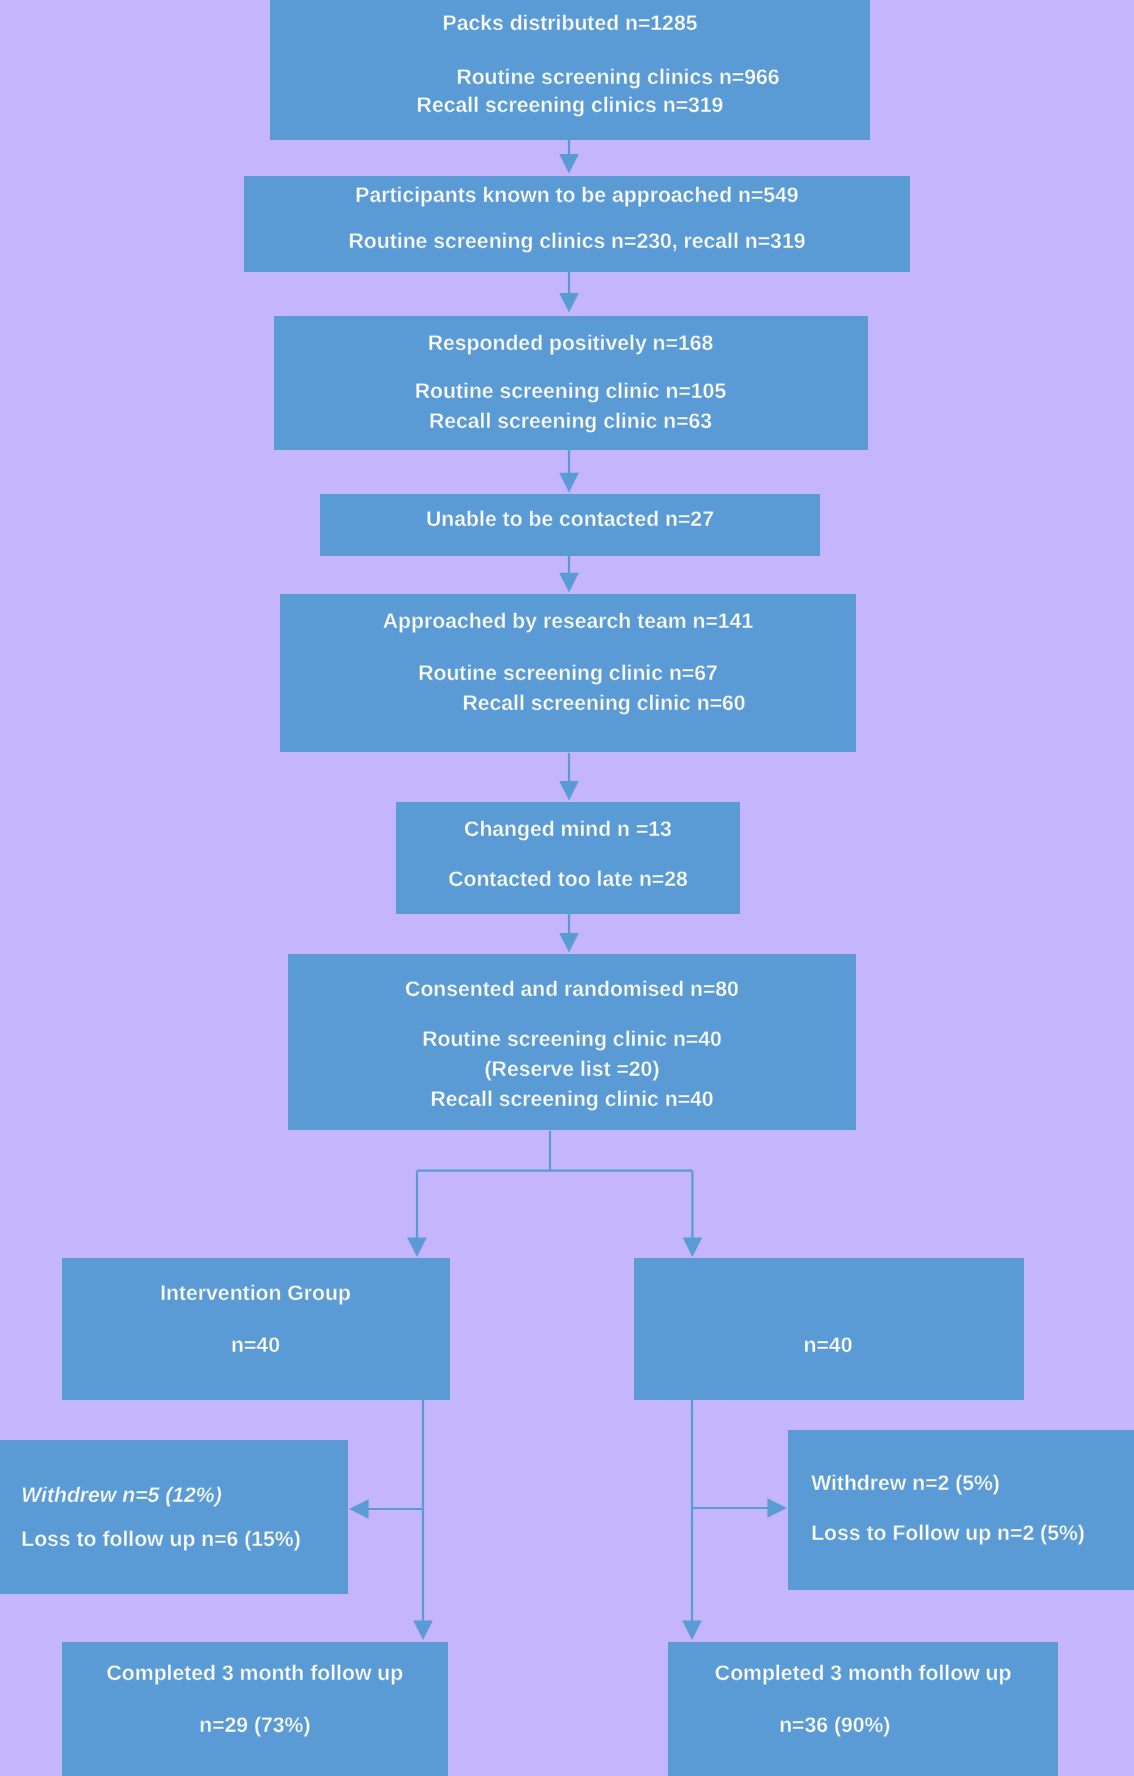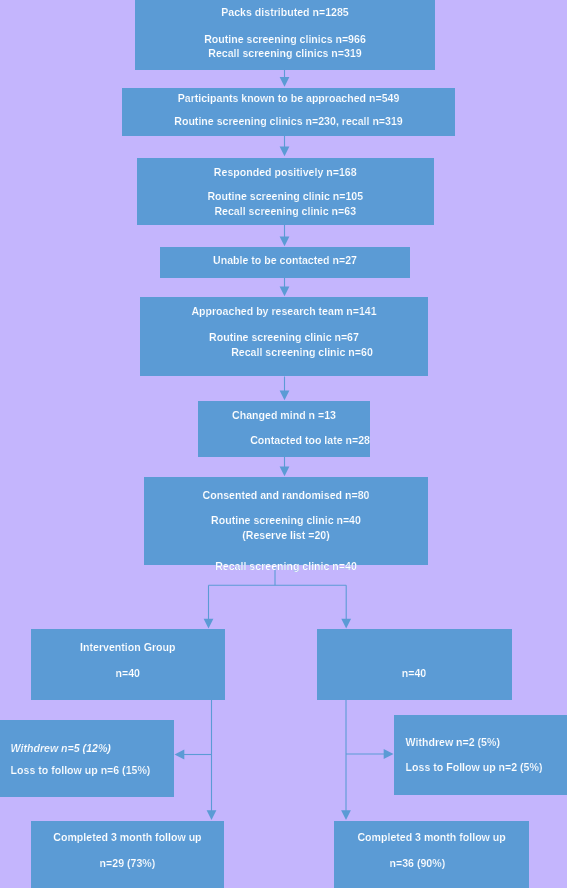--- a/index.html
+++ b/index.html
@@ -81,21 +81,21 @@
       <path fill="#5B9BD5" stroke="none" d="M341.1,810.20 L350.9,810.20 L346.0,820.0 z"></path>
       <line x1="211.5" y1="754.5" x2="183.10" y2="754.5"></line>
       <path fill="#5B9BD5" stroke="none" d="M184.30,749.6 L184.30,759.4 L174.5,754.5 z"></path>
       <line x1="346.0" y1="754.0" x2="384.90" y2="754.0"></line>
       <path fill="#5B9BD5" stroke="none" d="M383.70,749.1 L383.70,758.9 L393.5,754.0 z"></path>
     </g>
   </svg>
 
   <div class="node" style="left:135px; top:-5px; width:300px; height:75px;">
     <div class="ln c" style="left:0px; top:12.1px; width:300px;">Packs distributed n=1285</div>
-    <div class="ln c" style="left:0px; top:38.9px; width:300px;">Routine screening clinics n=966</div>
+    <div class="ln c" style="left:0px; top:38.9px; width:300px;padding-left:24px;">Routine screening clinics n=966</div>
     <div class="ln c" style="left:0px; top:53.4px; width:300px;">Recall screening clinics n=319</div>
   </div>
   <div class="node" style="left:122px; top:88px; width:333px; height:48px;">
     <div class="ln c" style="left:0px; top:5.2px; width:333px;">Participants known to be approached n=549</div>
     <div class="ln c" style="left:0px; top:27.6px; width:333px;">Routine screening clinics n=230, recall n=319</div>
   </div>
   <div class="node" style="left:136.5px; top:157.9px; width:297.5px; height:67px;">
     <div class="ln c" style="left:0px; top:9.1px; width:297.5px;">Responded positively n=168</div>
     <div class="ln c" style="left:0px; top:33.5px; width:297.5px;">Routine screening clinic n=105</div>
     <div class="ln c" style="left:0px; top:48.3px; width:297.5px;">Recall screening clinic n=63</div>
@@ -103,27 +103,27 @@
   <div class="node" style="left:160px; top:247px; width:250px; height:31px;">
     <div class="ln c" style="left:0px; top:7.6px; width:250px;">Unable to be contacted n=27</div>
   </div>
   <div class="node" style="left:140px; top:297px; width:288px; height:79px;">
     <div class="ln c" style="left:0px; top:9.4px; width:288px;">Approached by research team n=141</div>
     <div class="ln c" style="left:0px; top:34.9px; width:288px;">Routine screening clinic n=67</div>
     <div class="ln c" style="left:0px; top:50.0px; width:324px;">Recall screening clinic n=60</div>
   </div>
   <div class="node" style="left:198px; top:401px; width:172px; height:56px;">
     <div class="ln c" style="left:0px; top:8.6px; width:172px;">Changed mind n =13</div>
-    <div class="ln c" style="left:0px; top:33.8px; width:172px;text-align:right;">Contacted too late n=28</div>
+    <div class="ln c" style="left:0px; top:33.8px; width:172px;">Contacted too late n=28</div>
   </div>
   <div class="node" style="left:144px; top:477px; width:284px; height:88px;">
     <div class="ln c" style="left:0px; top:12.8px; width:284px;">Consented and randomised n=80</div>
     <div class="ln c" style="left:0px; top:38.2px; width:284px;">Routine screening clinic n=40</div>
     <div class="ln c" style="left:0px; top:53.1px; width:284px;">(Reserve list =20)</div>
-    <div class="ln c" style="left:0px; top:68.3px; width:284px;margin-top:16px;">Recall screening clinic n=40</div>
+    <div class="ln c" style="left:0px; top:68.3px; width:284px;">Recall screening clinic n=40</div>
   </div>
   <div class="node" style="left:30.5px; top:629px; width:194.5px; height:70.5px;">
     <div class="ln c" style="left:0px; top:12.8px; width:194.5px;">Intervention Group</div>
     <div class="ln c" style="left:0px; top:39.0px; width:194.5px;">n=40</div>
   </div>
   <div class="node" style="left:316.5px; top:629px; width:195px; height:70.5px;">
     <div class="ln c" style="left:0px; top:39.0px; width:195px;">n=40</div>
   </div>
   <div class="node" style="left:-12px; top:719.8px; width:186px; height:77px;">
     <div class="ln" style="left:22.6px; top:23.6px;font-style:italic;">Withdrew n=5 (12%)</div>

